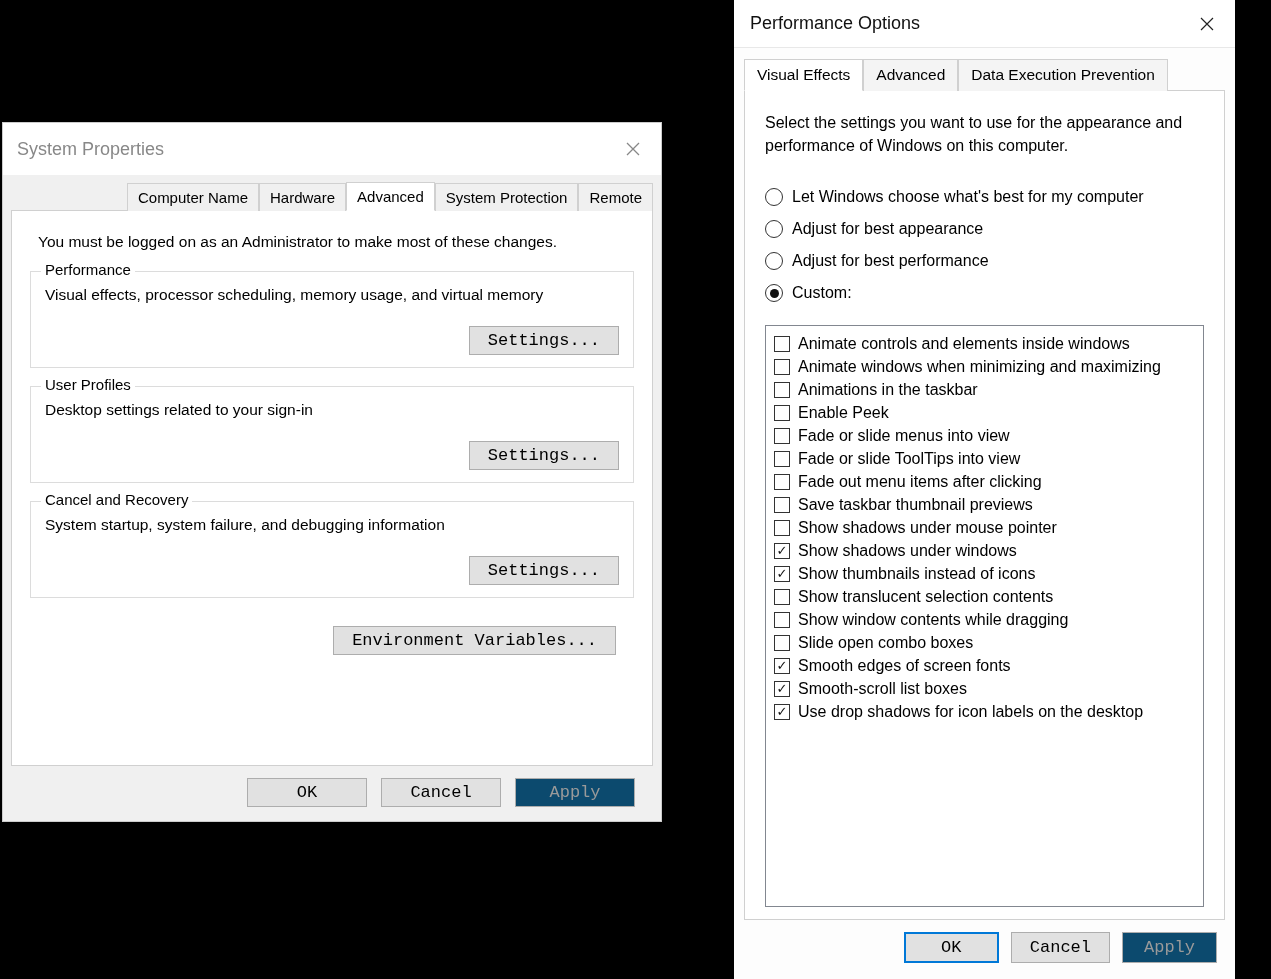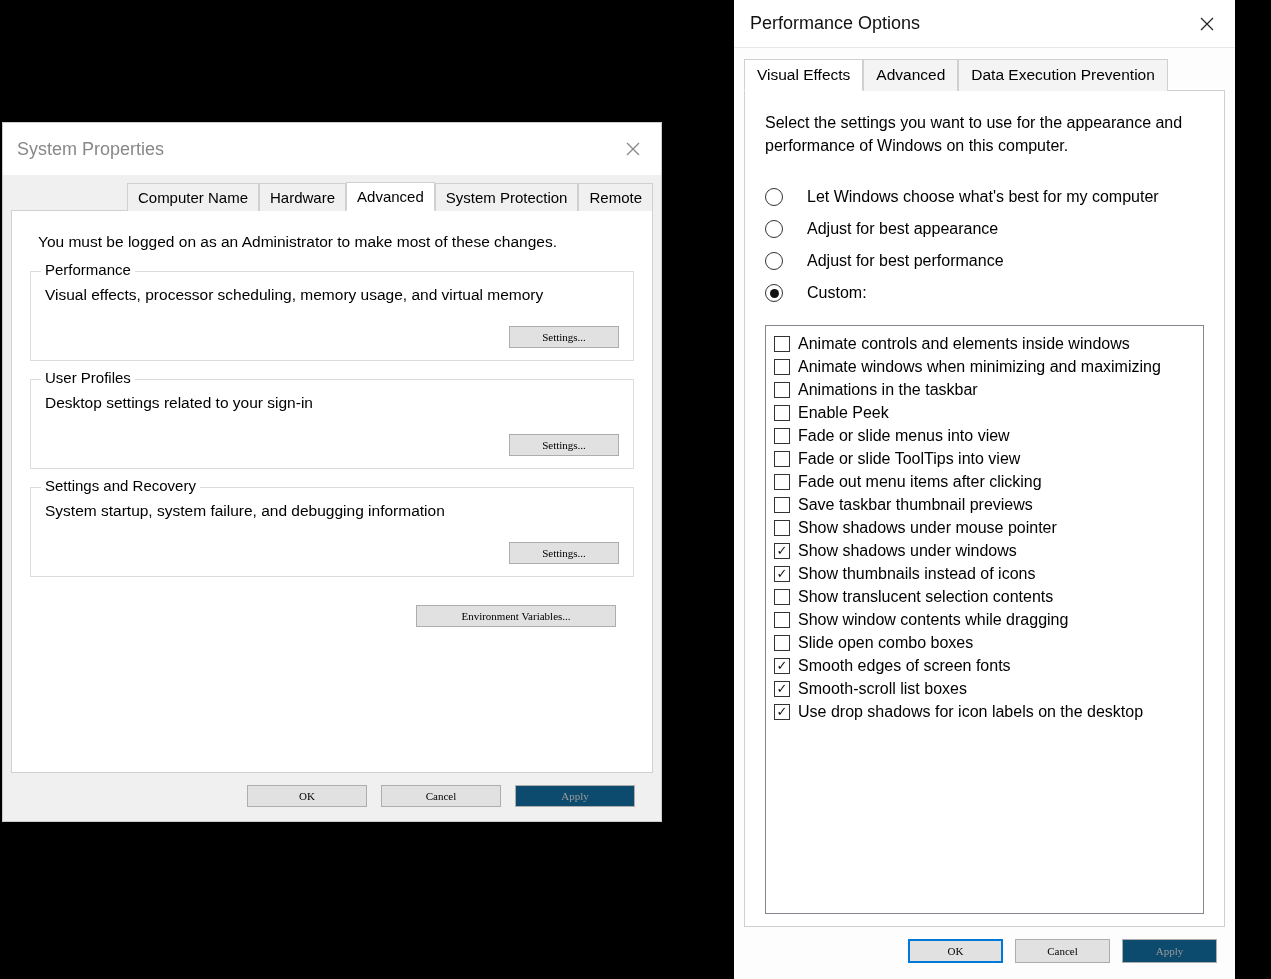--- a/index.html
+++ b/index.html
@@ -105,22 +105,22 @@
     margin-bottom: 22px;
   }
   .btn-row-right {
     display: flex;
     justify-content: flex-end;
   }
   .win-button {
     background: #e1e1e1;
     border: 1px solid #adadad;
     padding: 4px 18px;
-    font-size: 11px;
-    font-family: Liberation Serif, serif;
+    font-size: 17px;
+    font-family: Liberation Mono, monospace;
     cursor: default;
     min-width: 110px;
     text-align: center;
   }
   .envvar-row {
     margin-top: 10px;
     display: flex;
     justify-content: flex-end;
     padding-right: 18px;
   }
@@ -193,21 +193,21 @@
   }
   .po-intro {
     font-size: 16px;
     line-height: 1.45;
     margin-bottom: 24px;
   }
   .radio-list { margin-bottom: 16px; }
   .radio-row {
     display: flex;
     align-items: center;
-    gap: 24px;
+    gap: 9px;
     padding: 7px 0;
     font-size: 16px;
     cursor: default;
   }
   .radio-circle {
     width: 18px;
     height: 18px;
     border: 1.5px solid #333;
     border-radius: 50%;
     display: flex;
@@ -298,21 +298,21 @@
 
       <div class="groupbox">
         <span class="groupbox-title">User Profiles</span>
         <div class="groupbox-desc">Desktop settings related to your sign-in</div>
         <div class="btn-row-right">
           <button class="win-button">Settings...</button>
         </div>
       </div>
 
       <div class="groupbox">
-        <span class="groupbox-title">Settings and Recovery</span>
+        <span class="groupbox-title">Cancel and Recovery</span>
         <div class="groupbox-desc">System startup, system failure, and debugging information</div>
         <div class="btn-row-right">
           <button class="win-button">Settings...</button>
         </div>
       </div>
 
       <div class="envvar-row">
         <button class="win-button" style="min-width:200px">Environment Variables...</button>
       </div>
     </div>

